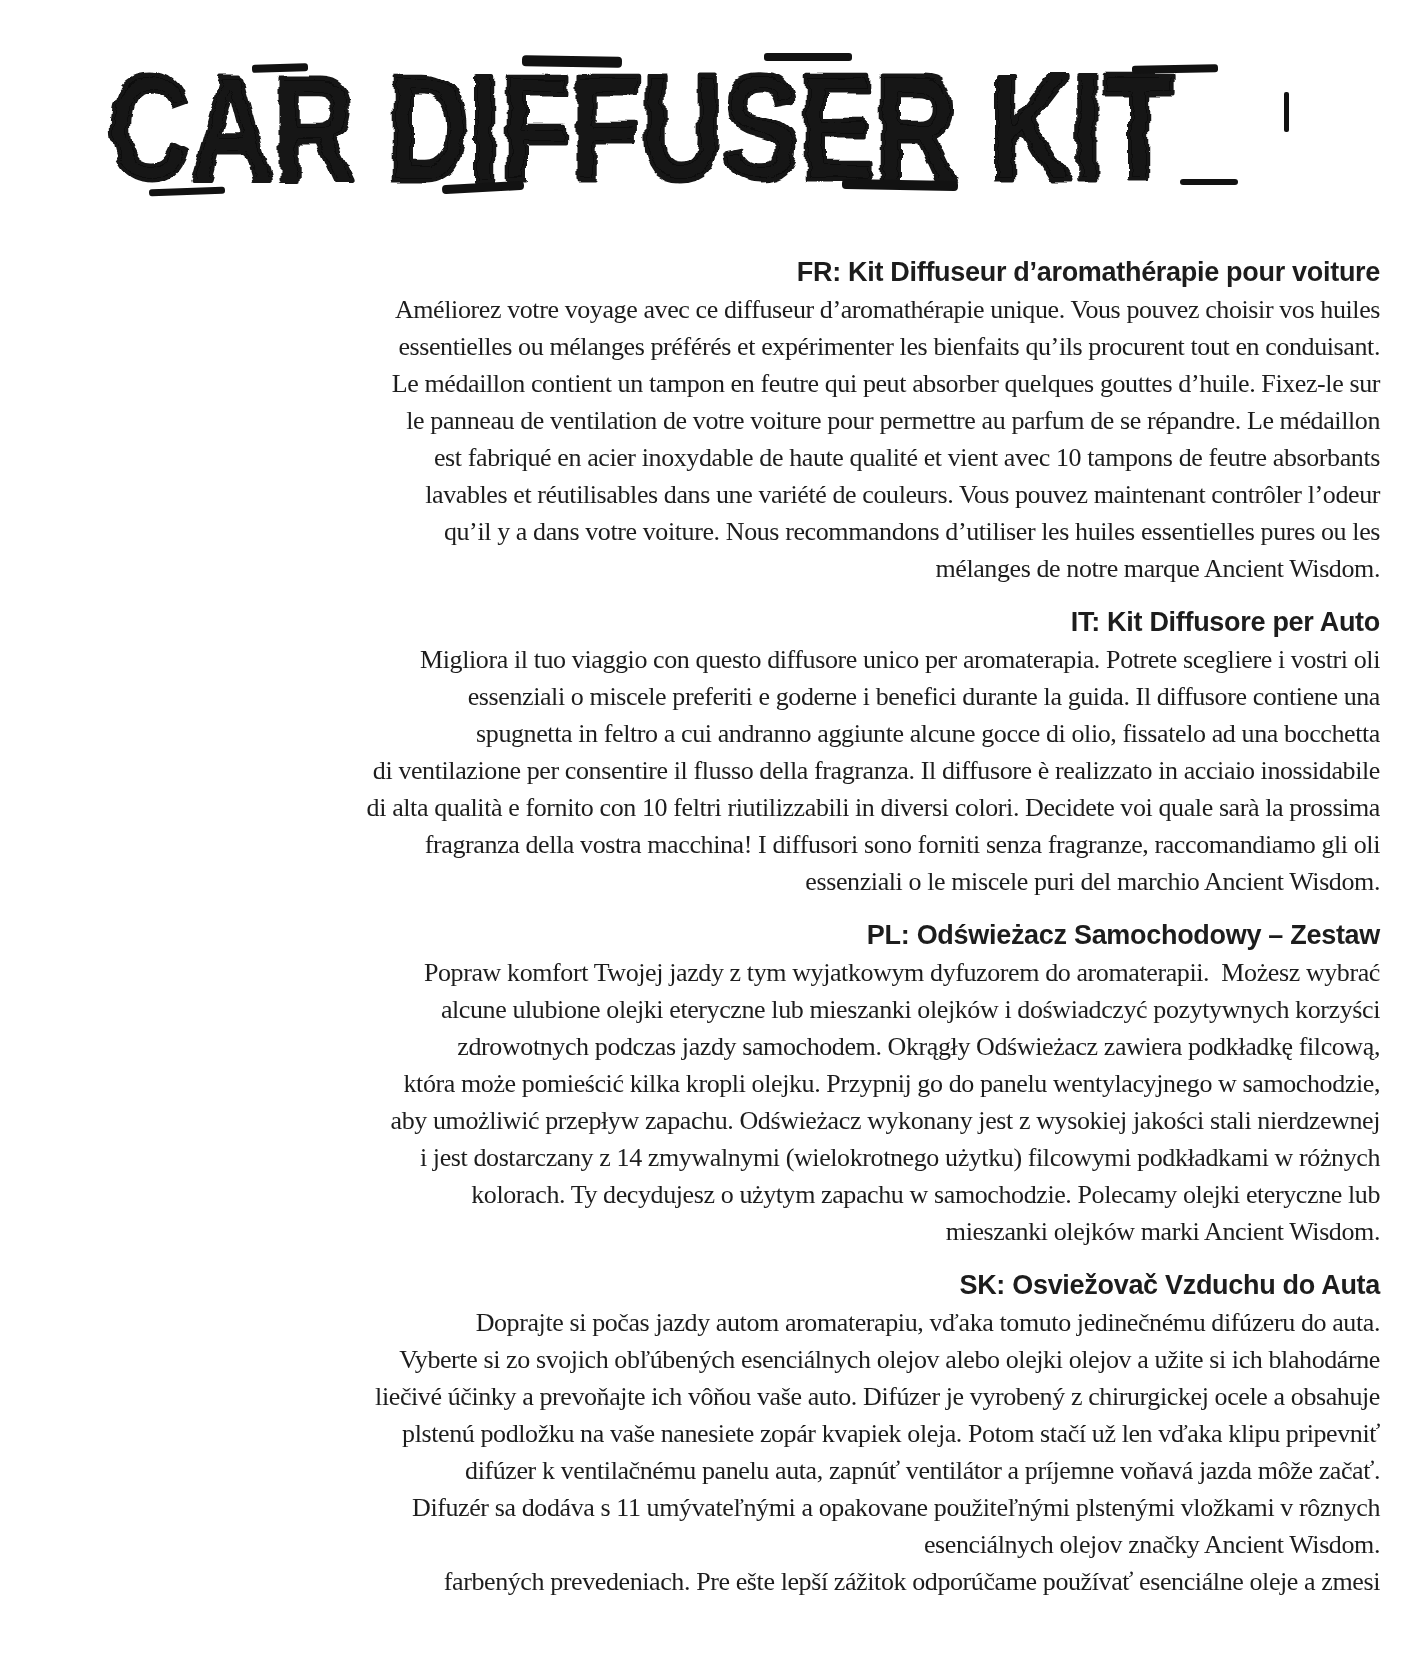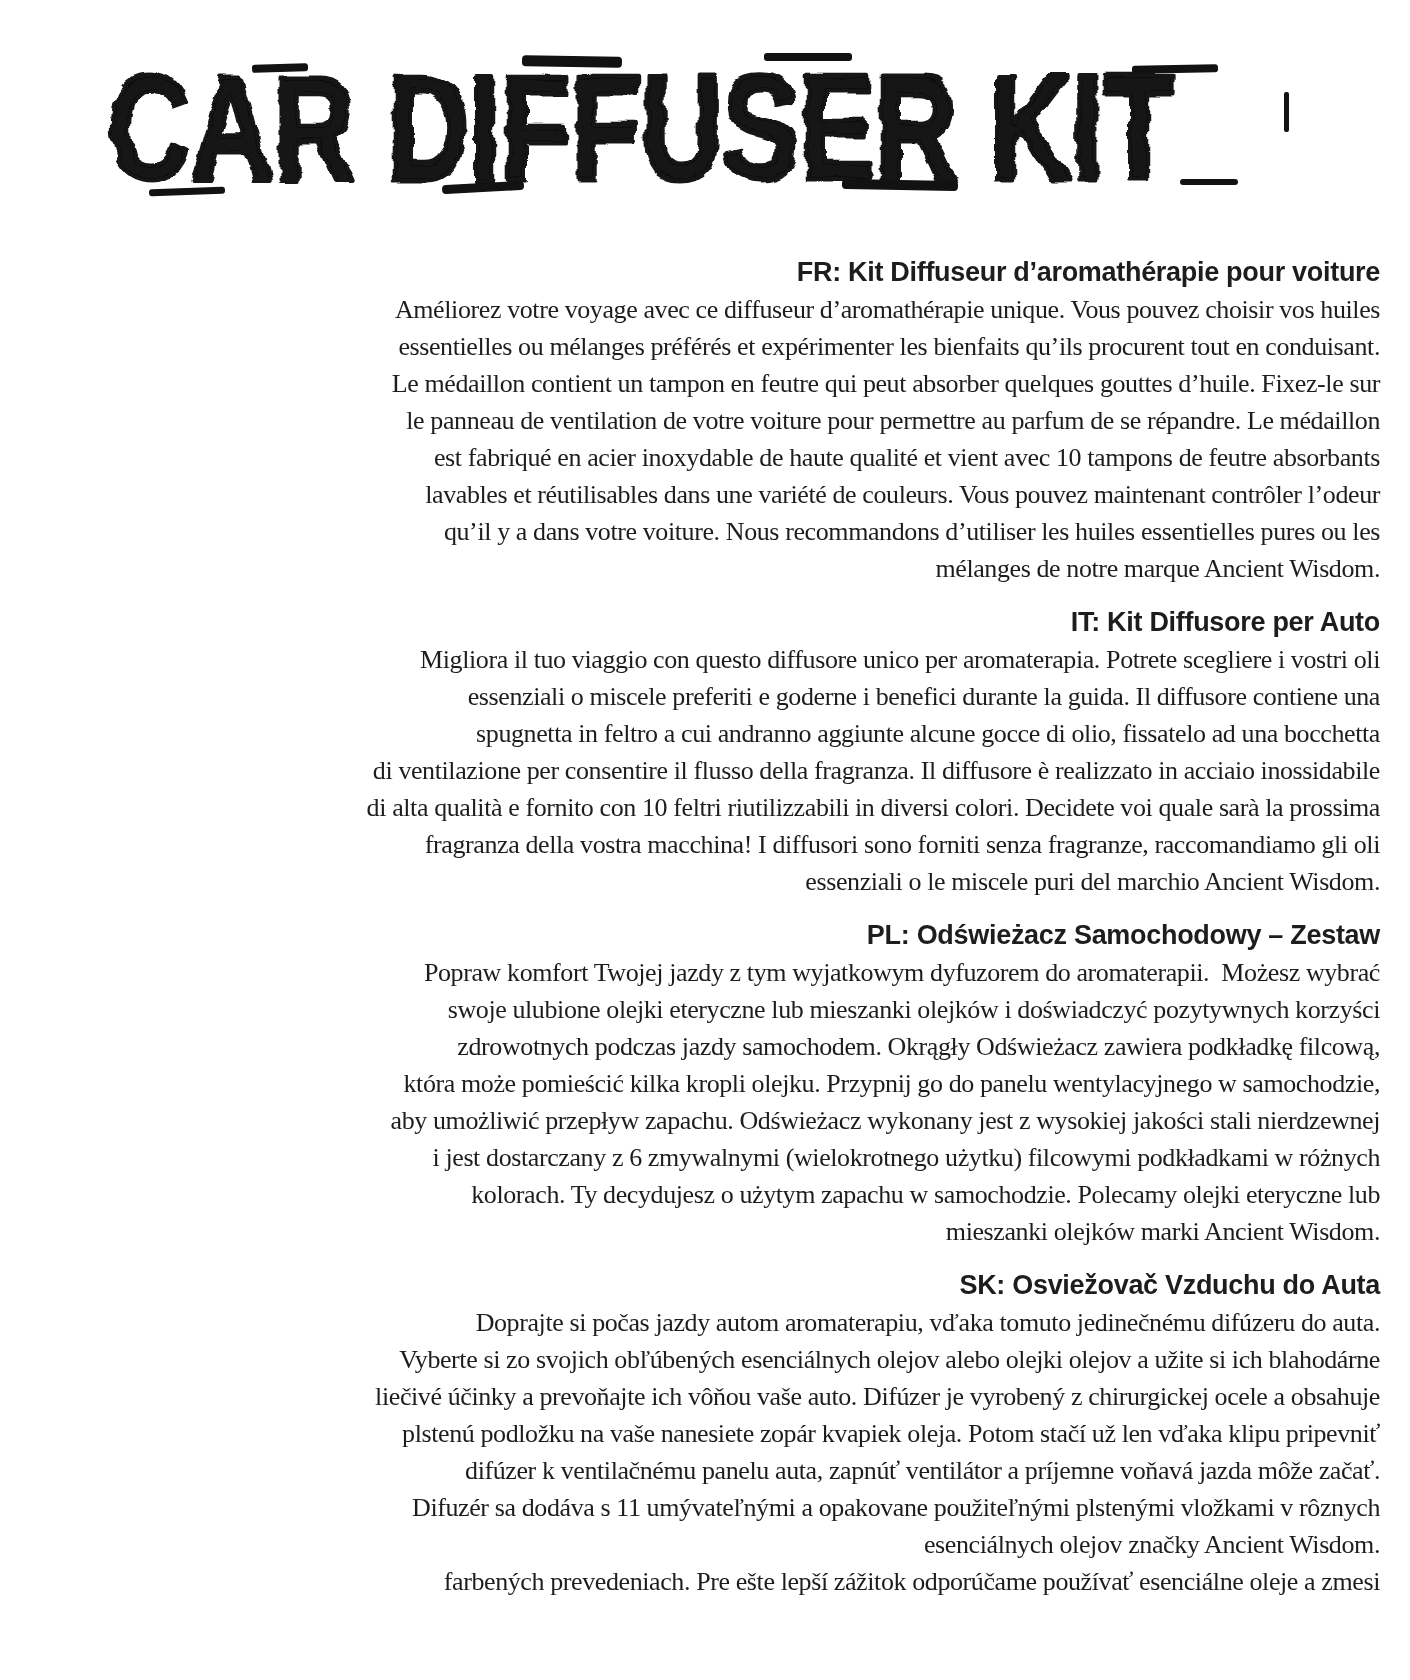--- a/index.html
+++ b/index.html
@@ -100,25 +100,25 @@
       <div class="line">spugnetta in feltro a cui andranno aggiunte alcune gocce di olio, fissatelo ad una bocchetta</div>
       <div class="line">di ventilazione per consentire il flusso della fragranza. Il diffusore è realizzato in acciaio inossidabile</div>
       <div class="line">di alta qualità e fornito con 10 feltri riutilizzabili in diversi colori. Decidete voi quale sarà la prossima</div>
       <div class="line">fragranza della vostra macchina! I diffusori sono forniti senza fragranze, raccomandiamo gli oli</div>
       <div class="line">essenziali o le miscele puri del marchio Ancient Wisdom.</div>
     </div>
 
     <div class="section">
       <h2 class="section-heading">PL: Odświeżacz Samochodowy – Zestaw</h2>
       <div class="line">Popraw komfort Twojej jazdy z tym wyjatkowym dyfuzorem do aromaterapii.  Możesz wybrać</div>
-      <div class="line">swoje ulubione olejki eteryczne lub mieszanki olejków i doświadczyć pozytywnych korzyści</div>
+      <div class="line">alcune ulubione olejki eteryczne lub mieszanki olejków i doświadczyć pozytywnych korzyści</div>
       <div class="line">zdrowotnych podczas jazdy samochodem. Okrągły Odświeżacz zawiera podkładkę filcową,</div>
       <div class="line">która może pomieścić kilka kropli olejku. Przypnij go do panelu wentylacyjnego w samochodzie,</div>
       <div class="line">aby umożliwić przepływ zapachu. Odświeżacz wykonany jest z wysokiej jakości stali nierdzewnej</div>
-      <div class="line">i jest dostarczany z 6 zmywalnymi (wielokrotnego użytku) filcowymi podkładkami w różnych</div>
+      <div class="line">i jest dostarczany z 14 zmywalnymi (wielokrotnego użytku) filcowymi podkładkami w różnych</div>
       <div class="line">kolorach. Ty decydujesz o użytym zapachu w samochodzie. Polecamy olejki eteryczne lub</div>
       <div class="line">mieszanki olejków marki Ancient Wisdom.</div>
     </div>
 
     <div class="section">
       <h2 class="section-heading">SK: Osviežovač Vzduchu do Auta</h2>
       <div class="line">Doprajte si počas jazdy autom aromaterapiu, vďaka tomuto jedinečnému difúzeru do auta.</div>
       <div class="line">Vyberte si zo svojich obľúbených esenciálnych olejov alebo olejki olejov a užite si ich blahodárne</div>
       <div class="line">liečivé účinky a prevoňajte ich vôňou vaše auto. Difúzer je vyrobený z chirurgickej ocele a obsahuje</div>
       <div class="line">plstenú podložku na vaše nanesiete zopár kvapiek oleja. Potom stačí už len vďaka klipu pripevniť</div>

